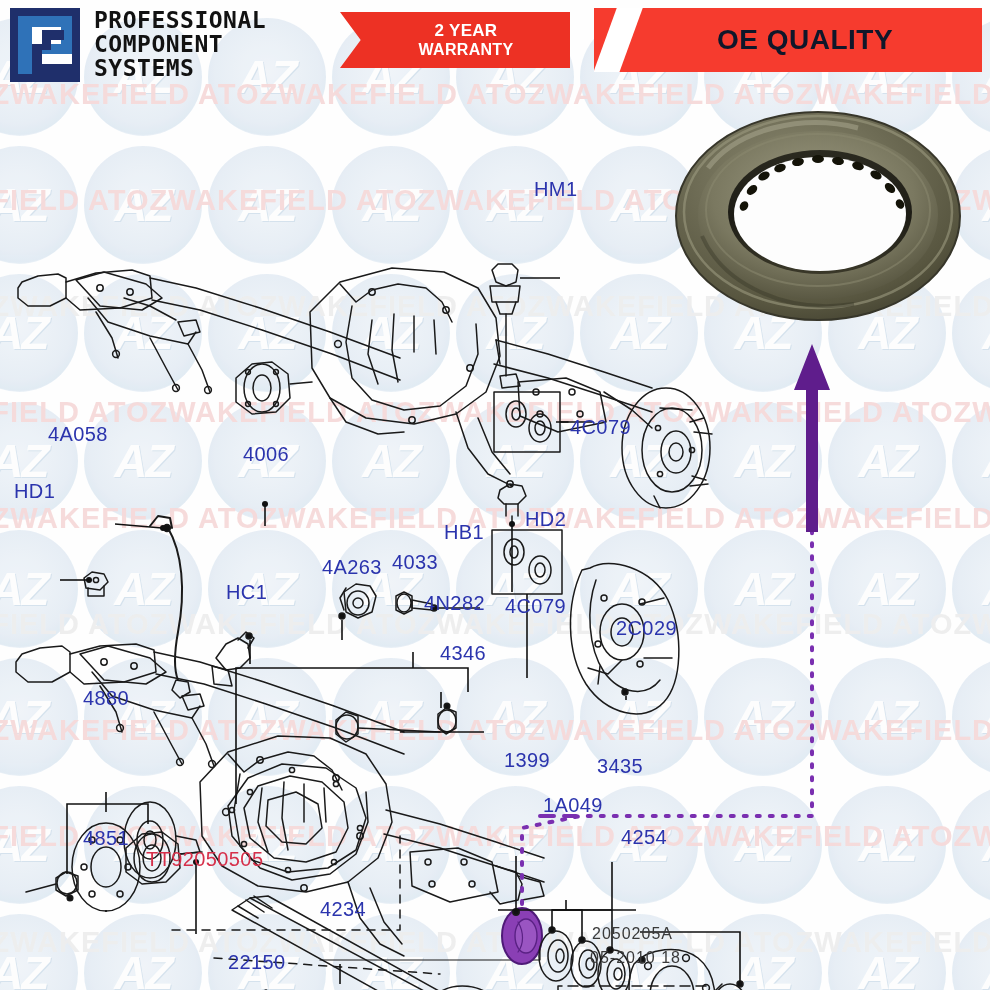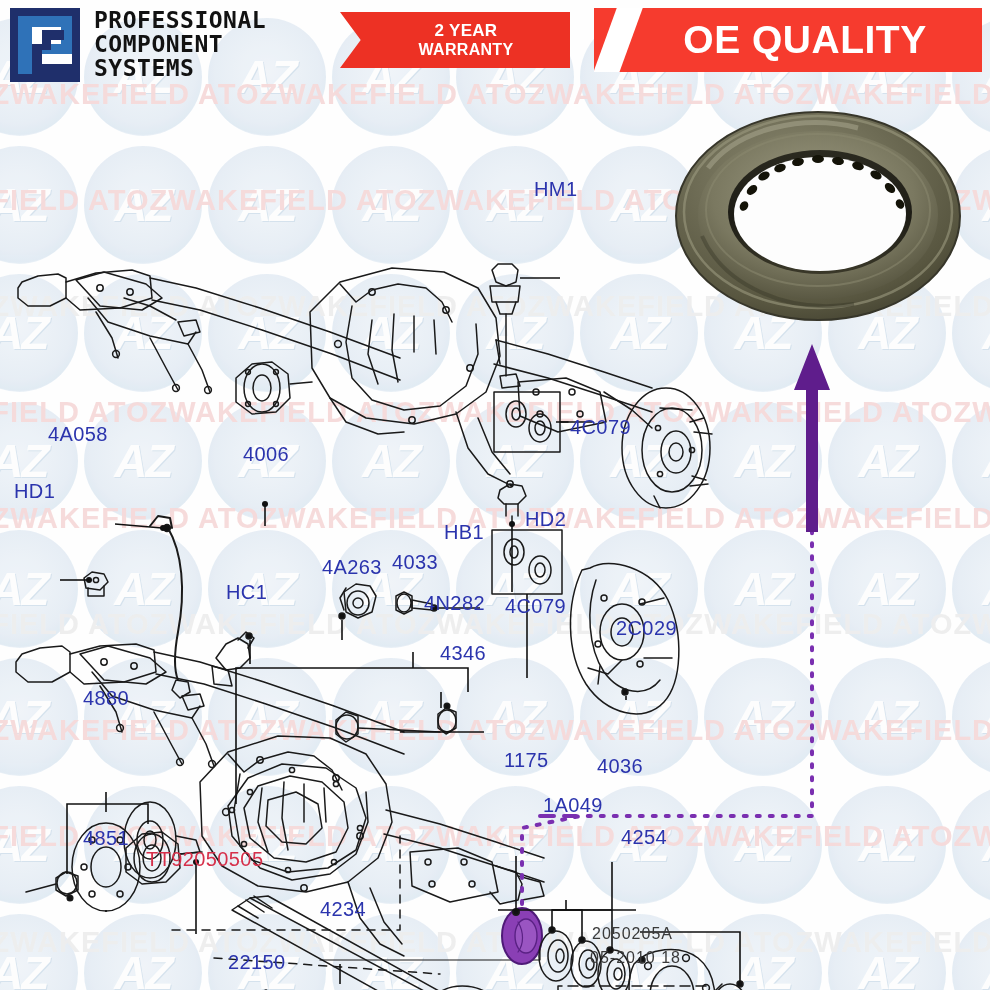--- a/index.html
+++ b/index.html
@@ -56,21 +56,21 @@
   .oequality{
     position:absolute;left:594px;top:8px;width:388px;height:64px;
     background:#f63b2e;display:flex;align-items:center;justify-content:center;
     overflow:hidden;
   }
   .oequality .slash{
     position:absolute;left:10px;top:-8px;width:26px;height:86px;background:#ffffff;
     transform:skewX(-20deg);
   }
   .oequality .oq-label{
-    color:#ffffff;font-weight:bold;font-size:39px;letter-spacing:.5px;
+    color:#0f172a;font-weight:bold;font-size:28px;letter-spacing:.5px;
     font-family:"Liberation Sans", sans-serif;margin-left:34px;
   }
 
   
   .diagram{position:absolute;left:0;top:92px;width:990px;height:898px;z-index:20;}
   .diagram svg{display:block;}
 
   
   .lbl{
     position:absolute;z-index:30;
@@ -719,22 +719,22 @@
       <div class="lbl" style="left: 525px; top: 508px;">HD2</div>
       <div class="lbl" style="left: 444px; top: 521px;">HB1</div>
       <div class="lbl" style="left: 322px; top: 556px;">4A263</div>
       <div class="lbl" style="left: 392px; top: 551px;">4033</div>
       <div class="lbl" style="left: 226px; top: 581px;">HC1</div>
       <div class="lbl" style="left: 424px; top: 592px;">4N282</div>
       <div class="lbl" style="left: 505px; top: 595px;">4C079</div>
       <div class="lbl" style="left: 616px; top: 617px;">2C029</div>
       <div class="lbl" style="left: 440px; top: 642px;">4346</div>
       <div class="lbl" style="left: 83px; top: 687px;">4880</div>
-      <div class="lbl" style="left: 504px; top: 749px;">1175</div>
-      <div class="lbl" style="left: 597px; top: 755px;">4036</div>
+      <div class="lbl" style="left: 504px; top: 749px;">1399</div>
+      <div class="lbl" style="left: 597px; top: 755px;">3435</div>
       <div class="lbl" style="left: 543px; top: 794px;">1A049</div>
       <div class="lbl" style="left: 83px; top: 827px;">4851</div>
       <div class="lbl" style="left: 621px; top: 826px;">4254</div>
       <div class="lbl red" style="left: 146px; top: 848px;">TT92050505</div>
       <div class="lbl" style="left: 320px; top: 898px;">4234</div>
       <div class="lbl" style="left: 228px; top: 951px;">22150</div>
     </div>
 
   <div class="lbl dark" style="left:592px;top:925px;">2050205A</div>
   <div class="lbl dark" style="left:590px;top:949px;">05-2010 18</div>

